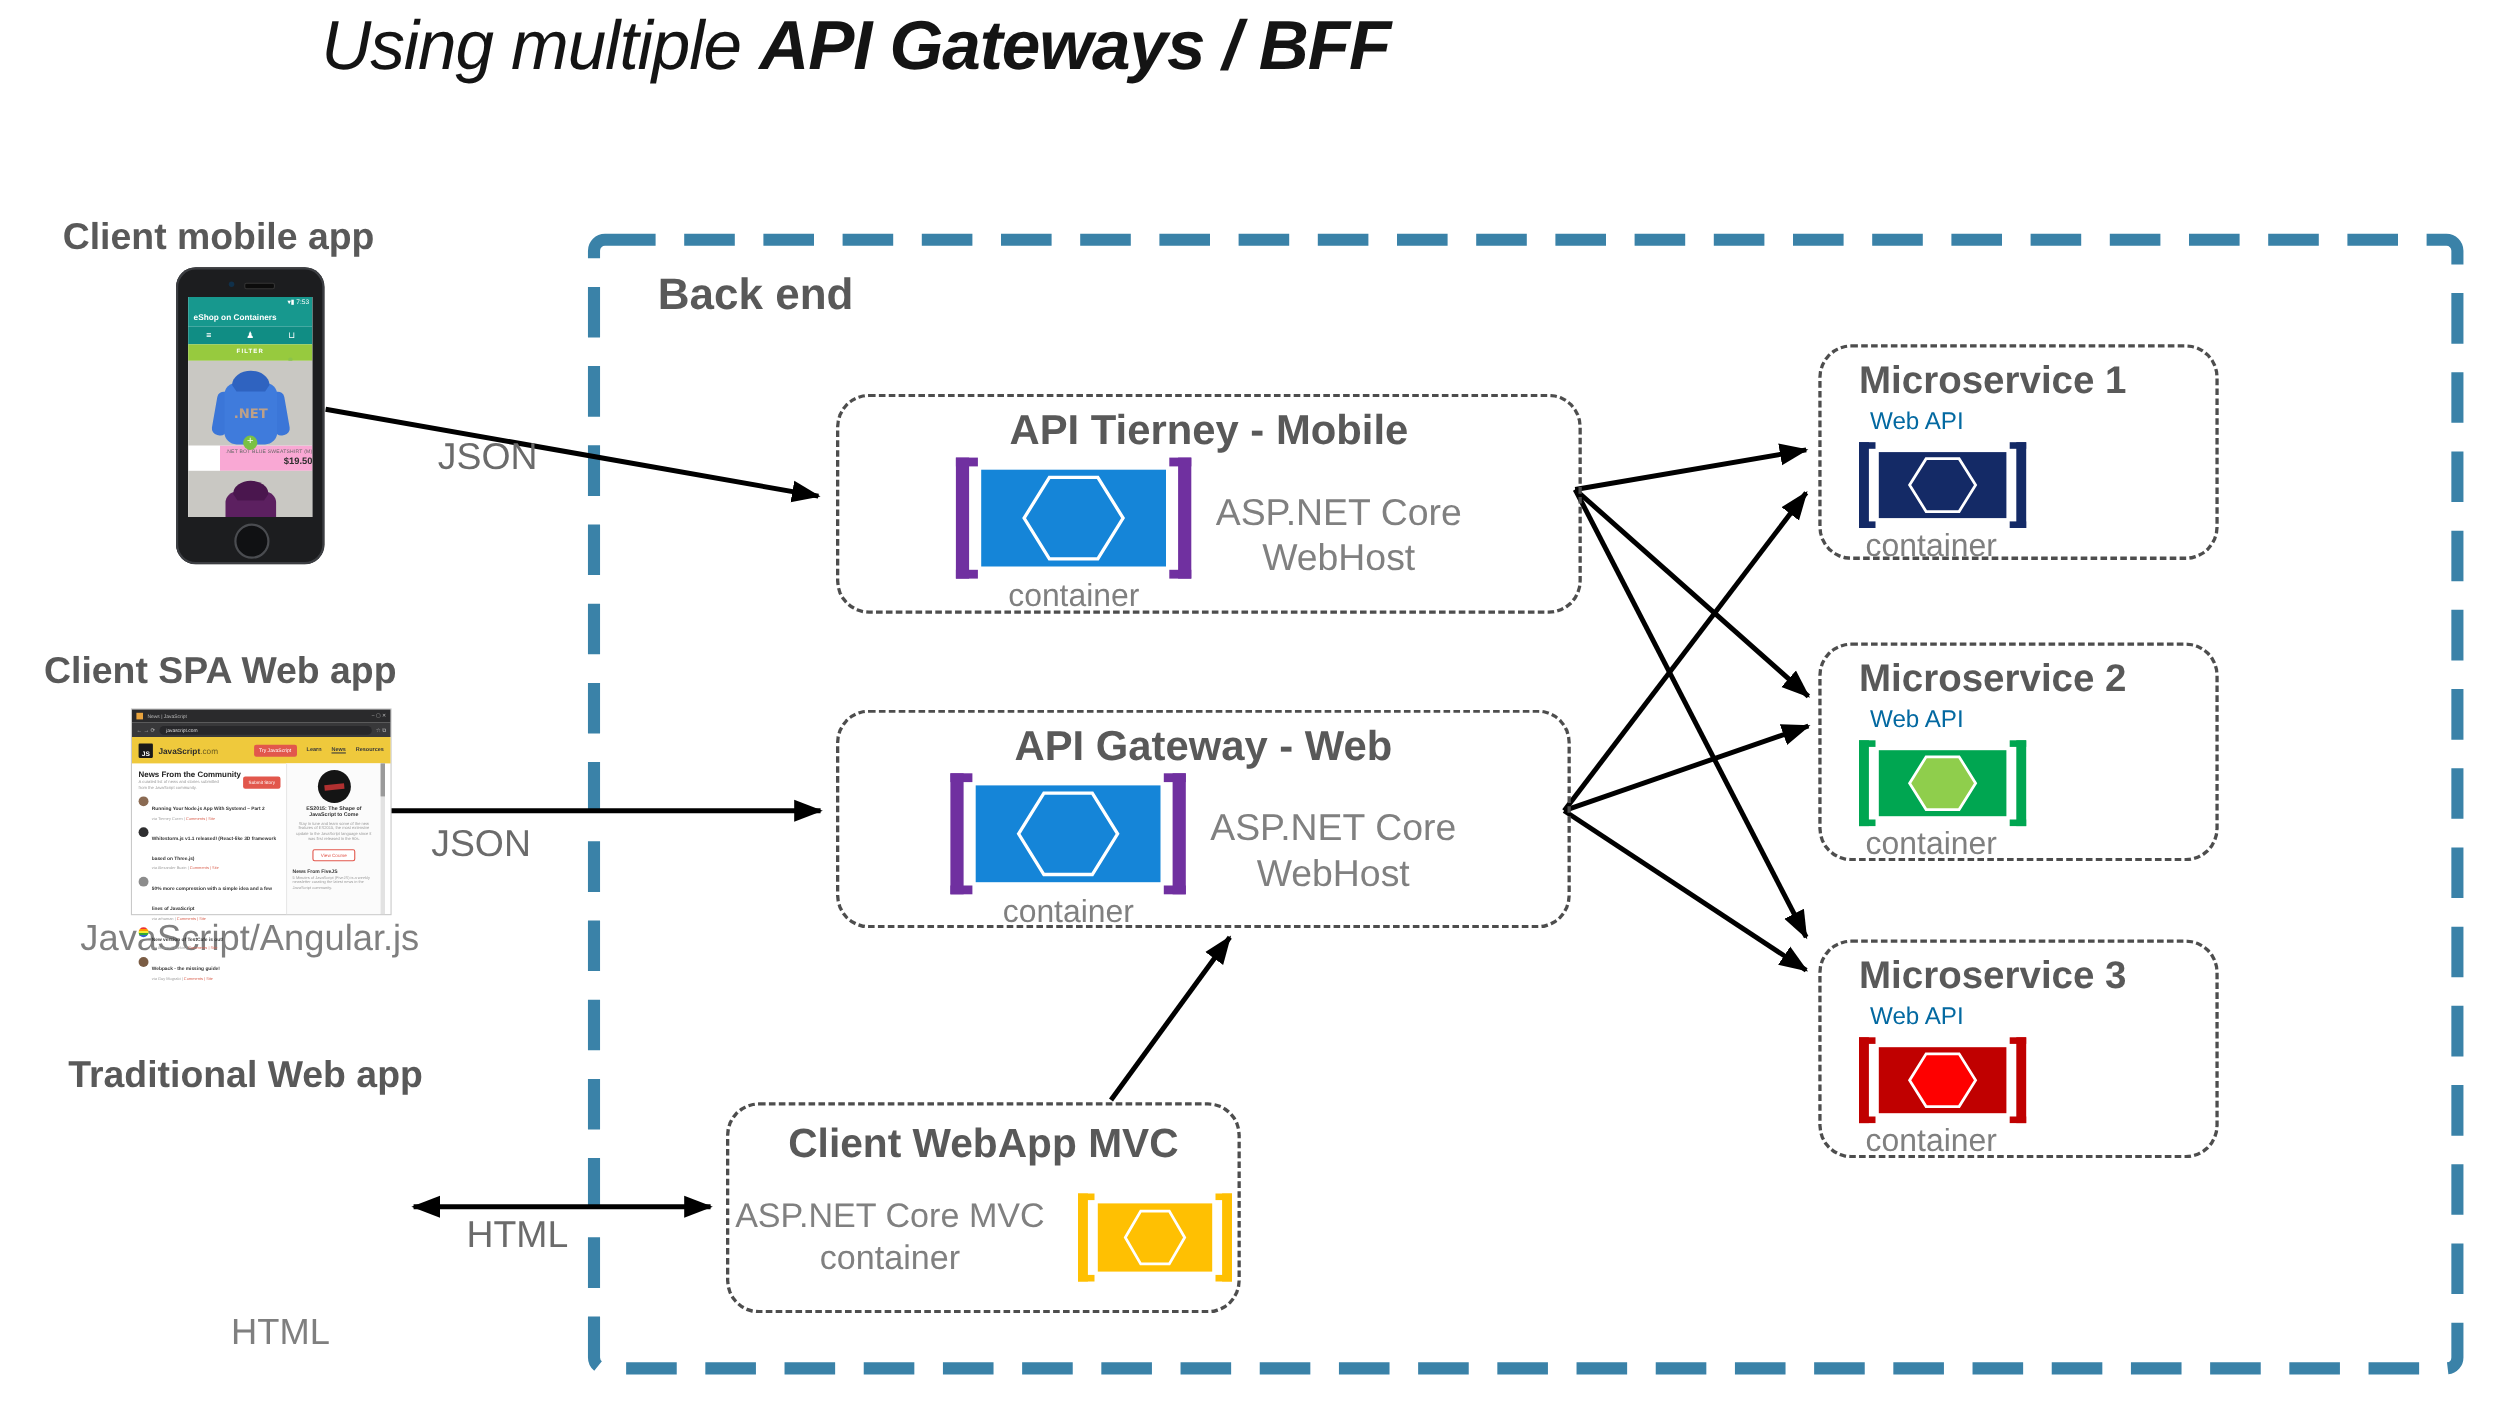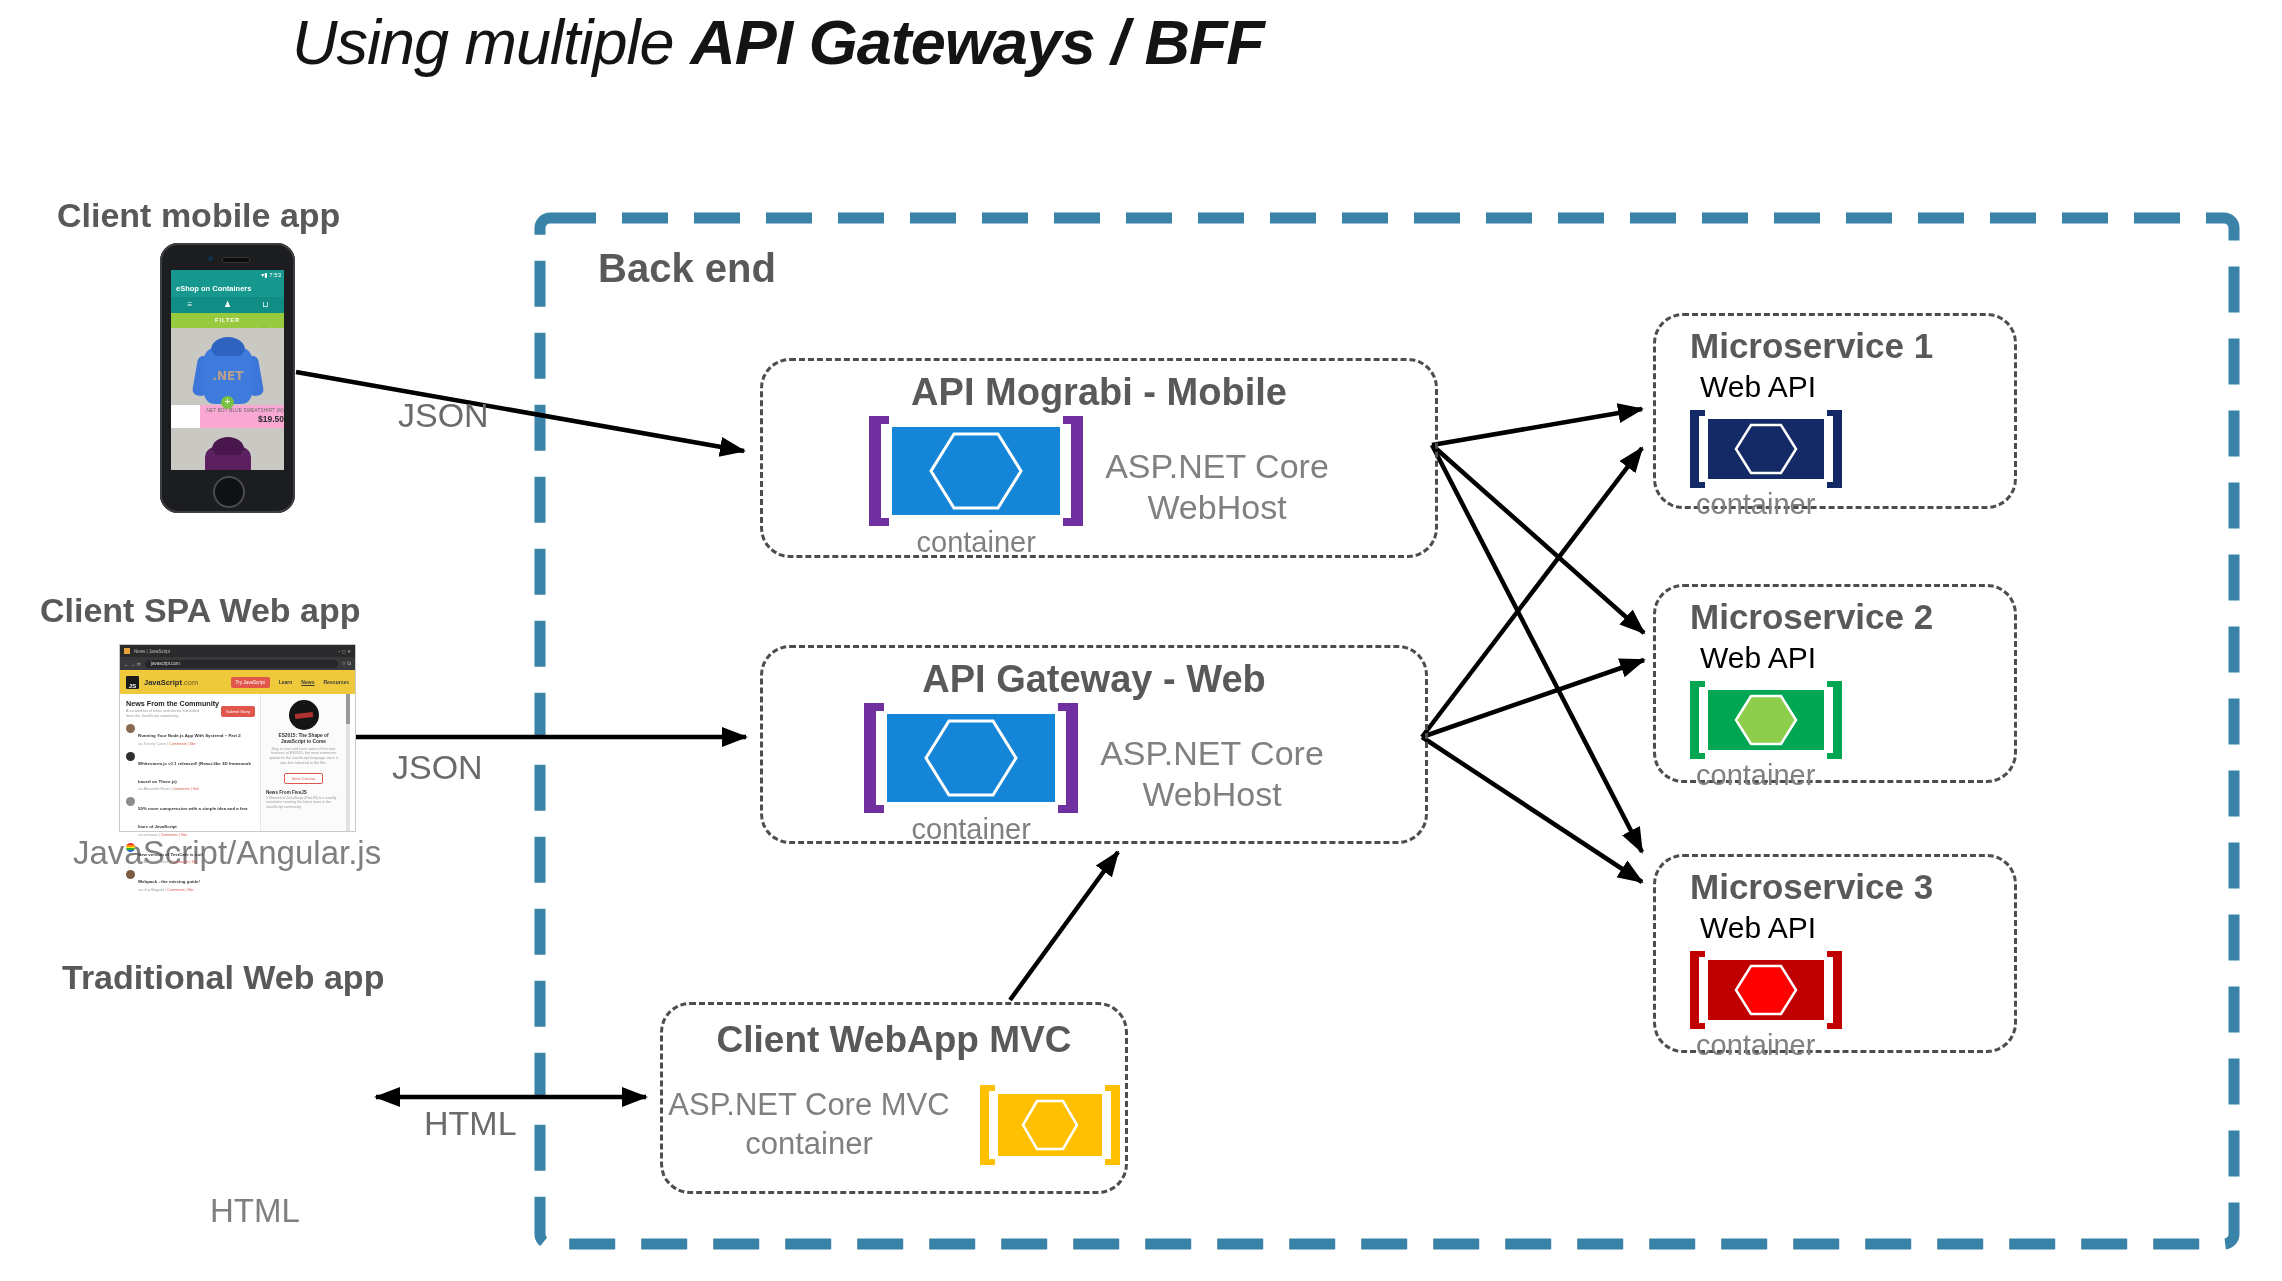--- a/index.html
+++ b/index.html
@@ -21,21 +21,21 @@
 
   
   .dashbox{position:absolute;border:3px dashed #4d4d4d;border-radius:30px;background:transparent;}
   .gw-title{text-align:center;font-weight:700;font-size:38px;color:#595959;margin-top:10px;}
   .gw-row{display:flex;justify-content:center;align-items:flex-start;gap:22px;margin-top:2px;}
   .gw-tech{font-size:34px;color:#808080;text-align:center;line-height:1.2;margin-top:30px;}
   .cicon-wrap{display:flex;flex-direction:column;align-items:center;}
   .cicon-label{font-size:29px;color:#808080;}
   .ms-pad{padding:10px 0 0 34px;}
   .ms-title{font-size:35px;font-weight:700;color:#595959;}
-  .ms-sub{font-size:30px;color:#000000;margin:4px 0 6px 10px;}
+  .ms-sub{font-size:22px;color:#0369a1;margin:4px 0 6px 10px;}
   .mvc-title{text-align:center;font-weight:700;font-size:37px;color:#595959;margin-top:14px;}
   .mvc-row{display:flex;justify-content:center;align-items:center;gap:30px;margin-top:24px;}
   .mvc-tech{font-size:31px;color:#808080;text-align:center;line-height:1.25;}
 
   
   .cicon{display:flex;align-items:center;gap:3px;}
   .bracket{box-sizing:border-box;border-style:solid;border-color:#000;background:transparent;}
   .crect{display:flex;align-items:center;justify-content:center;}
   .cicon--gw .bracket{width:20px;height:110px;}
   .cicon--gw .bracket.l{border-width:8px 0 8px 12px;}
@@ -258,21 +258,21 @@
           <div class="sh-nd">5 Minutes of JavaScript (FiveJS) is a weekly newsletter curating the latest news in the JavaScript community.</div>
         </div>
         <div class="sh-scroll">
             <div class="sh-thumb"></div>
           </div>
       </div>
     </div>
 
 
     <div class="dashbox" style="left:760px;top:358px;width:672px;height:194px">
-      <div class="gw-title">API Mograbi - Mobile</div>
+      <div class="gw-title">API Tierney - Mobile</div>
       <div class="gw-row">
         <div class="cicon-wrap">
           <div class="cicon cicon--gw">
             <span class="bracket l" style="border-color: rgb(112, 48, 160);"></span>
             <span class="crect" style="background: rgb(21, 133, 216);">
               <svg width="96" height="82" viewBox="0 0 96 82">
                 <polygon points="3,41 26,4 70,4 93,41 70,78 26,78" stroke="#fff" stroke-width="3" fill="#1585d8"></polygon>
               </svg>
             </span>
             <span class="bracket r" style="border-color: rgb(112, 48, 160);"></span>

